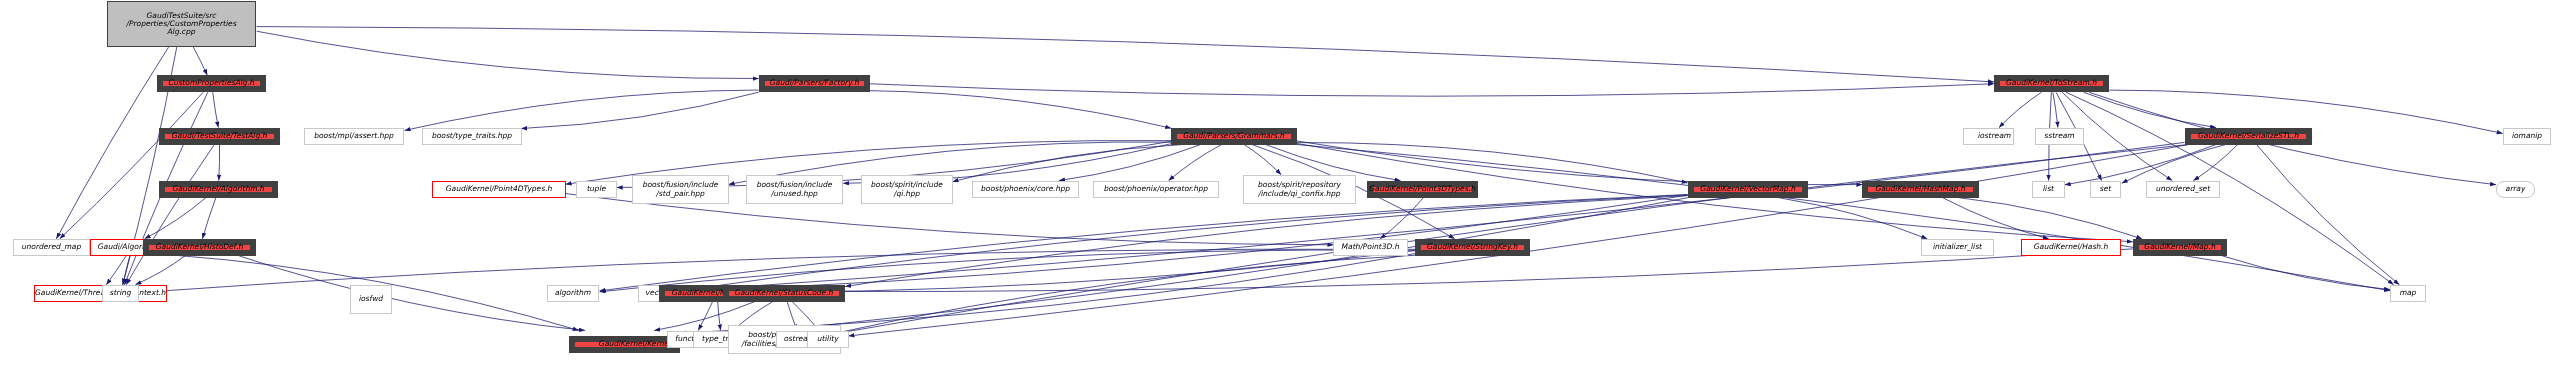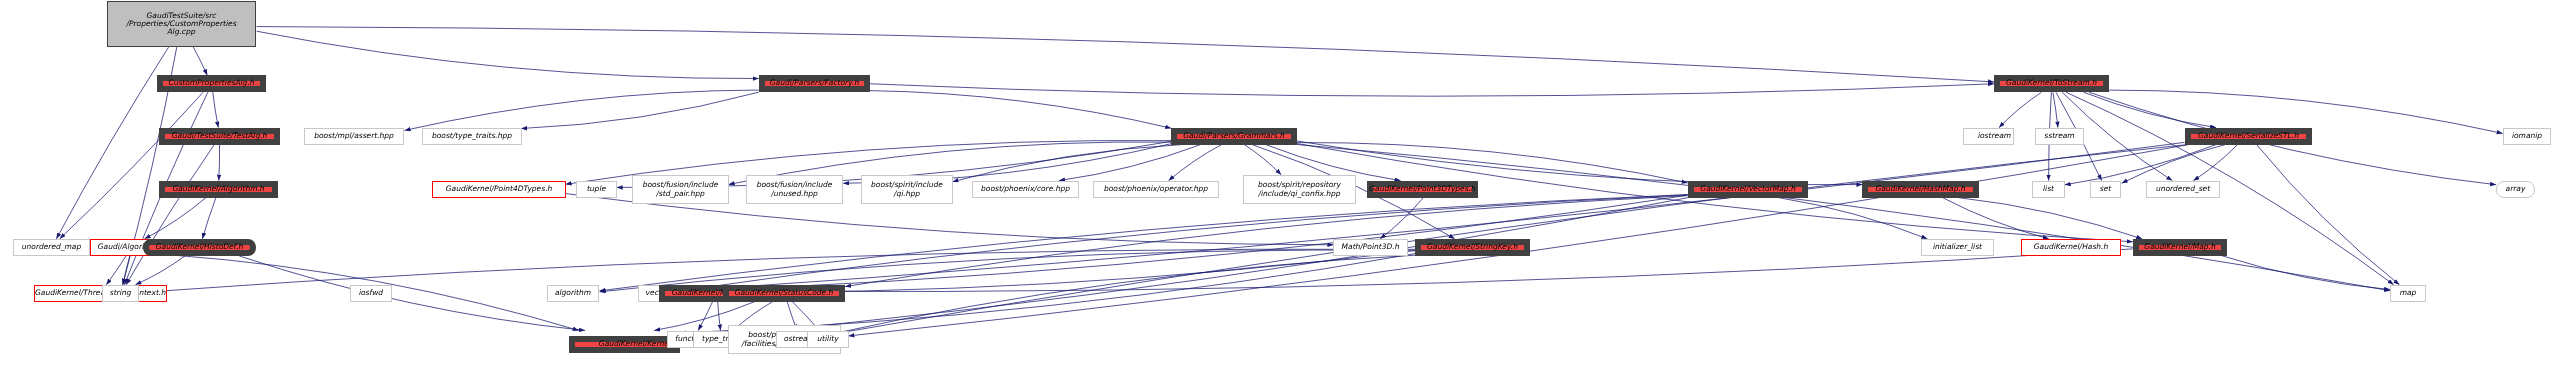--- a/index.html
+++ b/index.html
@@ -173,30 +173,30 @@
 /include/qi_confix.hpp</div>
       <div class="node n-local" style="left: 1367px; top: 181px; width: 111px; height: 17px;">GaudiKernel/Point3DTypes.h</div>
       <div class="node n-local" style="left: 1688px; top: 181px; width: 120px; height: 17px;">GaudiKernel/VectorMap.h</div>
       <div class="node n-local" style="left: 1862px; top: 181px; width: 117px; height: 17px;">GaudiKernel/HashMap.h</div>
       <div class="node n-ext" style="left: 2032px; top: 181px; width: 33px; height: 17px;">list</div>
       <div class="node n-ext" style="left: 2090px; top: 181px; width: 31px; height: 17px;">set</div>
       <div class="node n-ext" style="left: 2146px; top: 181px; width: 74px; height: 17px;">unordered_set</div>
       <div class="node n-ext" style="left: 2496px; top: 181px; width: 39px; height: 17px; border-radius: 8px;">array</div>
       <div class="node n-ext" style="left: 13px; top: 239px; width: 77px; height: 17px;">unordered_map</div>
       <div class="node n-red" style="left: 90px; top: 239px; width: 84px; height: 17px;">Gaudi/Algorithm.h</div>
-      <div class="node n-local" style="left: 143px; top: 239px; width: 113px; height: 17px; border-radius: 8px;">GaudiKernel/HistoDef.h</div>
+      <div class="node n-local" style="left: 143px; top: 239px; width: 113px; height: 17px;">GaudiKernel/HistoDef.h</div>
       <div class="node n-ext" style="left: 1333px; top: 239px; width: 75px; height: 17px;">Math/Point3D.h</div>
       <div class="node n-local" style="left: 1415px; top: 239px; width: 115px; height: 17px;">GaudiKernel/StringKey.h</div>
       <div class="node n-ext" style="left: 1921px; top: 239px; width: 73px; height: 17px;">initializer_list</div>
       <div class="node n-red" style="left: 2021px; top: 239px; width: 100px; height: 17px;">GaudiKernel/Hash.h</div>
       <div class="node n-local" style="left: 2133px; top: 239px; width: 94px; height: 17px;">GaudiKernel/Map.h</div>
       <div class="node n-ext" style="left: 2390px; top: 285px; width: 36px; height: 17px;">map</div>
       <div class="node n-red" style="left: 34px; top: 285px; width: 133px; height: 17px;">GaudiKernel/ThreadLocalContext.h</div>
       <div class="node n-ext" style="left: 102px; top: 285px; width: 37px; height: 17px;">string</div>
-      <div class="node n-ext" style="left: 350px; top: 285px; width: 42px; height: 17px; text-align: right;">iosfwd</div>
+      <div class="node n-ext" style="left: 350px; top: 285px; width: 42px; height: 29px; text-align: right;">iosfwd</div>
       <div class="node n-ext" style="left: 547px; top: 285px; width: 52px; height: 17px;">algorithm</div>
       <div class="node n-ext" style="left: 638px; top: 285px; width: 39px; height: 17px;">vector</div>
       <div class="node n-local" style="left: 659px; top: 285px; width: 115px; height: 17px;">GaudiKernel/MapBase.h</div>
       <div class="node n-local" style="left: 723px; top: 285px; width: 122px; height: 17px;">GaudiKernel/StatusCode.h</div>
       <div class="node n-local" style="left: 569px; top: 336px; width: 111px; height: 17px; padding-left: 28px;">GaudiKernel/Kernel.h</div>
       <div class="node n-ext" style="left: 667px; top: 331px; width: 54px; height: 17px;">functional</div>
       <div class="node n-ext" style="left: 693px; top: 331px; width: 58px; height: 17px;">type_traits</div>
       <div class="node n-ext" style="left: 728px; top: 325px; width: 113px; height: 29px;">boost/preprocessor
 /facilities/overload.hpp</div>
       <div class="node n-ext" style="left: 776px; top: 331px; width: 47px; height: 17px;">ostream</div>

